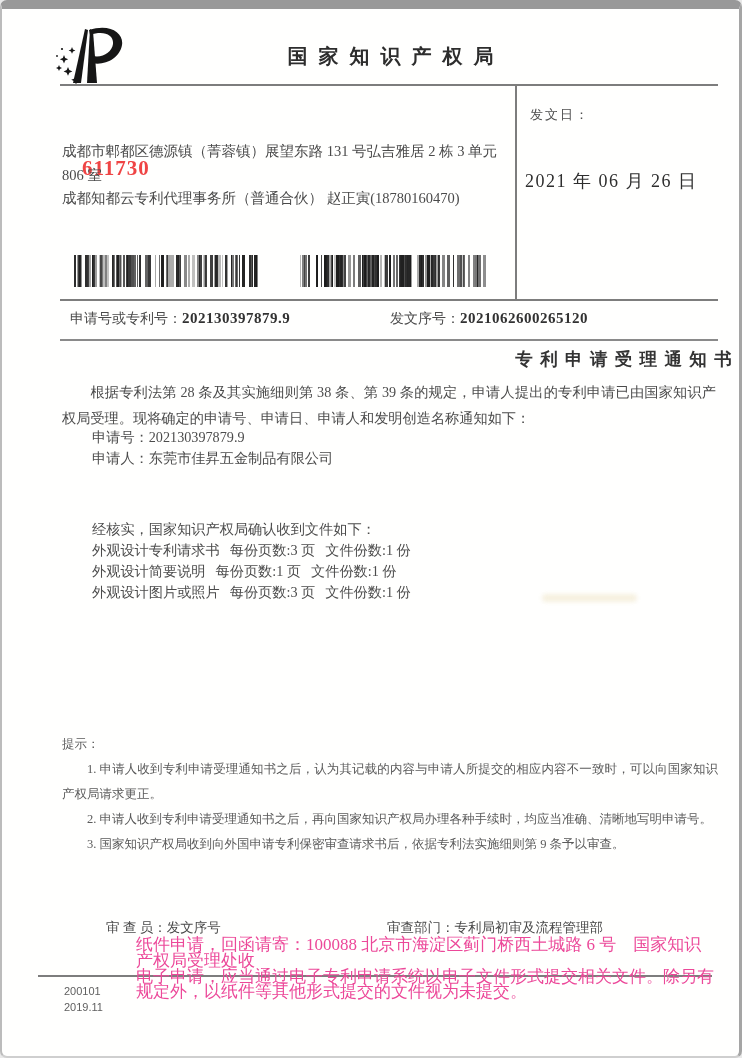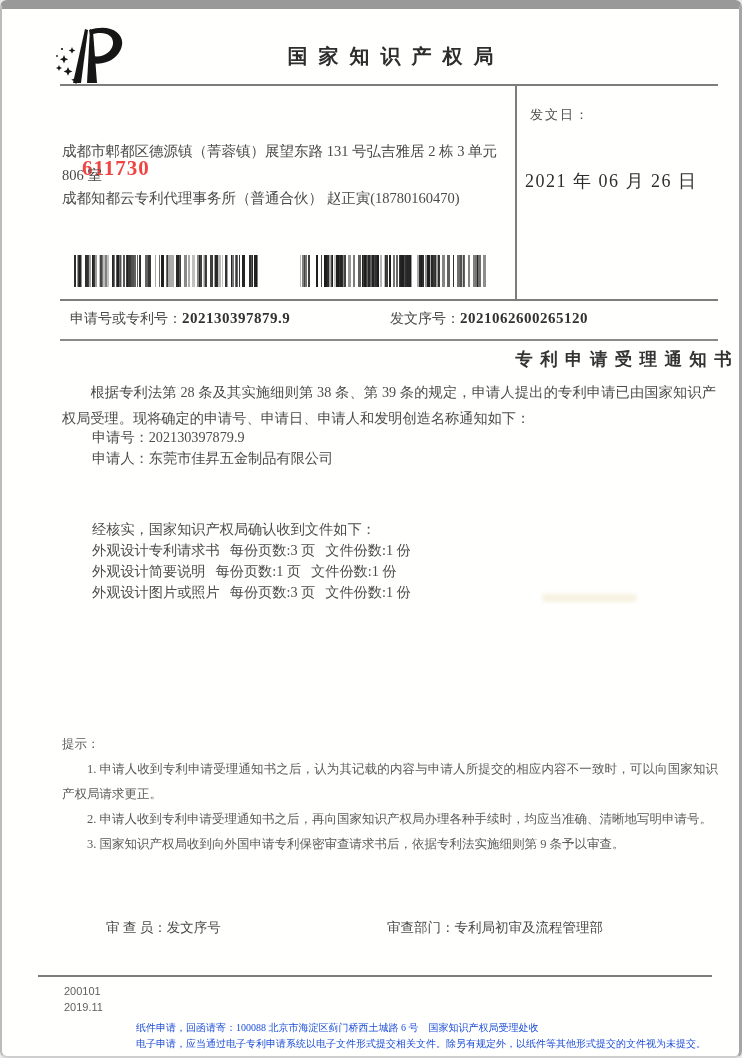--- a/index.html
+++ b/index.html
@@ -56,21 +56,21 @@
 
   .tips{left:60px;top:716px;width:656px;font-size:12.5px;line-height:25px;color:#5a5a5a;margin-top:7px;}
   .tips .tip-item{text-indent:2em;text-align:justify;}
   .smudge{left:540px;top:585px;width:95px;height:8px;background:#f4edd8;filter:blur(2px);border-radius:4px;opacity:.8;}
 
   .signoff-examiner{left:104px;top:910px;font-size:13.5px;color:#4a4a4a;}
   .signoff-dept{left:385px;top:910px;font-size:13.5px;color:#4a4a4a;}
 
   .footer-codes{left:62px;top:975px;font-size:11px;line-height:15.5px;color:#606060;
     font-family:"Liberation Sans","DejaVu Sans",sans-serif;}
-  .footer-text{left:134px;top:1011px;width:580px;font-size:10px;line-height:15.8px;color:#1d4ed8;}
+  .footer-text{left:134px;top:928px;width:580px;font-size:17px;line-height:15.8px;color:#ec4899;}
   .footer-text p{margin:0;}
 </style>
 </head>
 <body>
 
 <div class="page">
 
   <svg class="abs logo" viewBox="0 0 78 66">
     <g fill="#161616">
 

